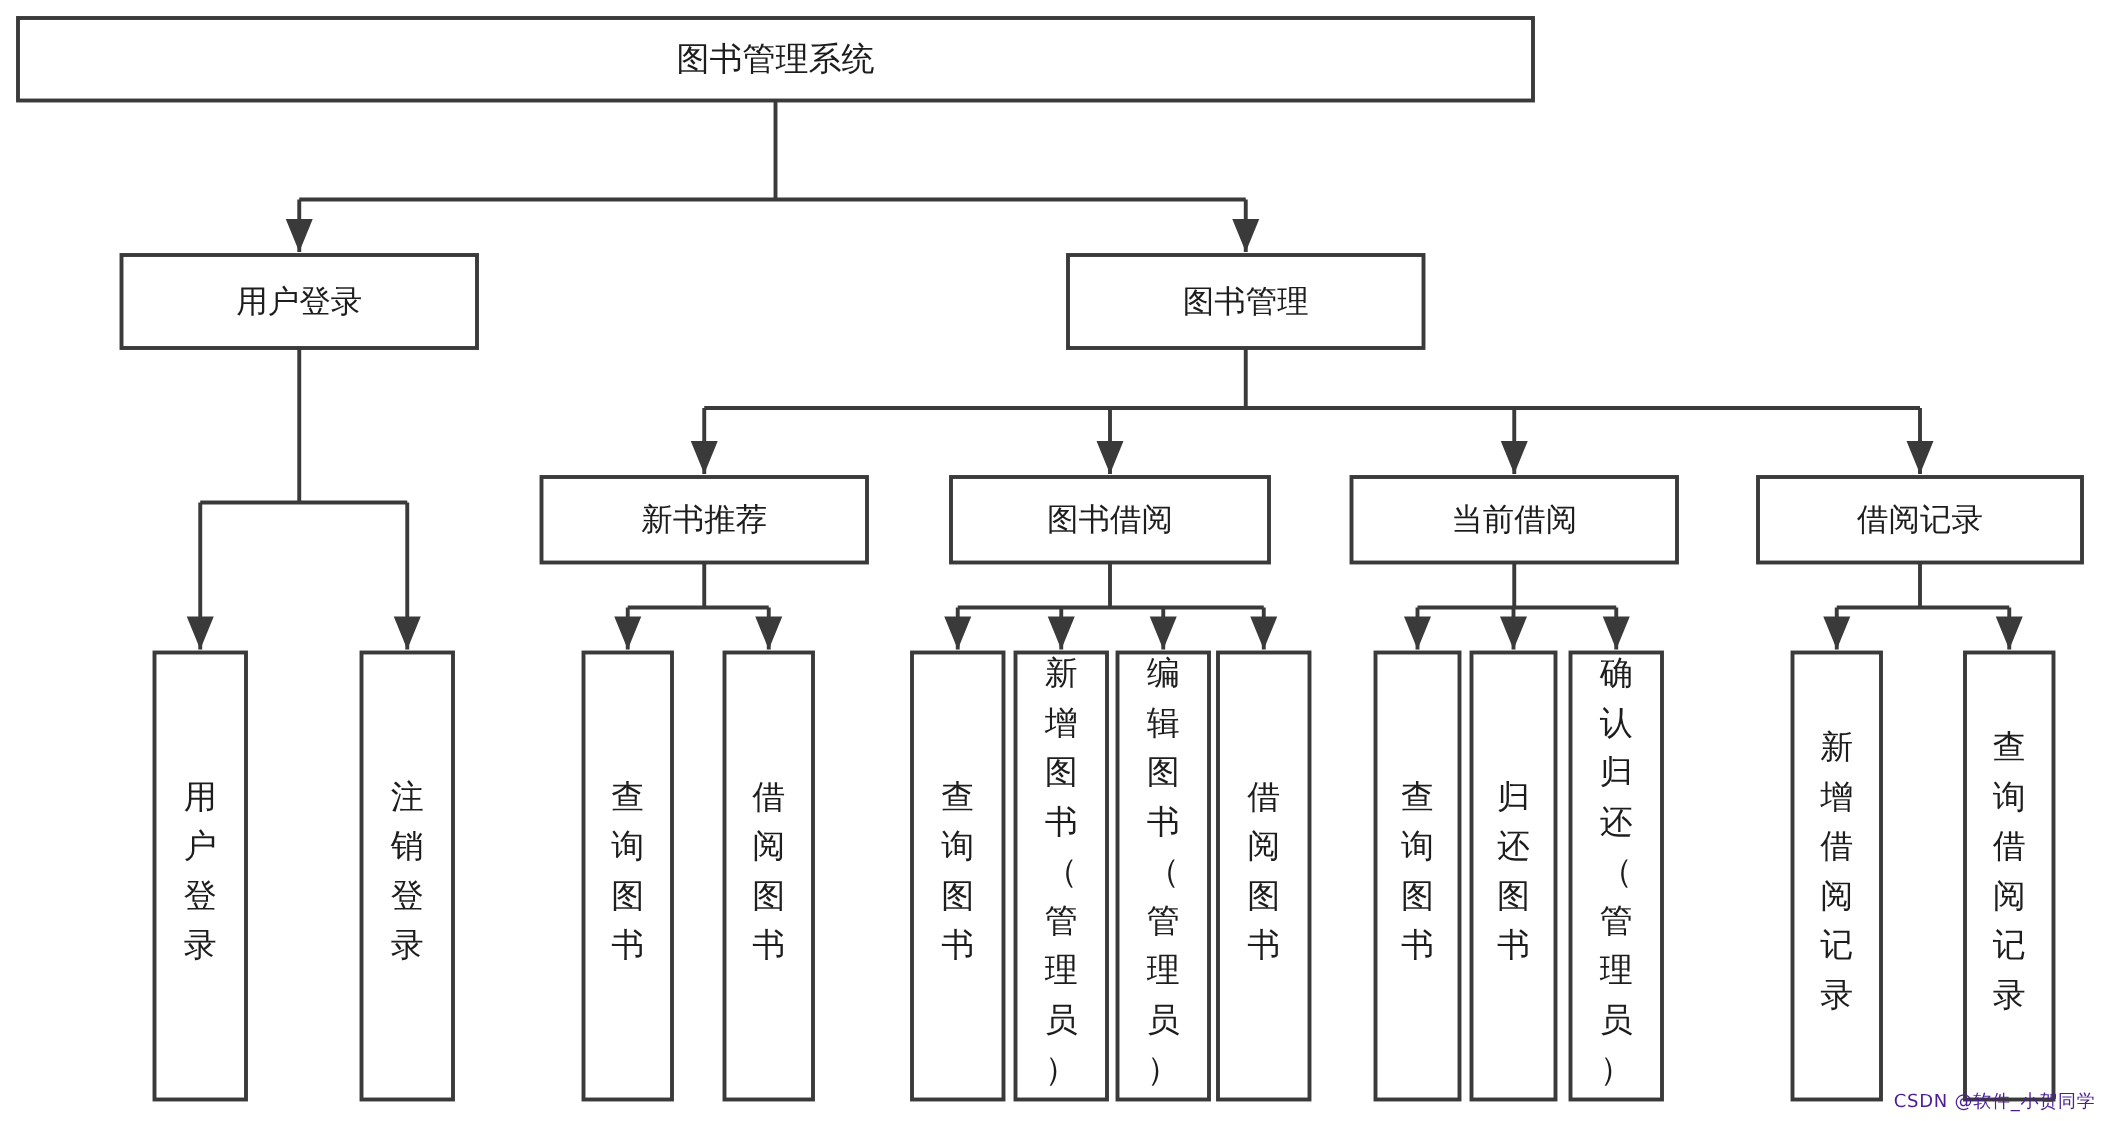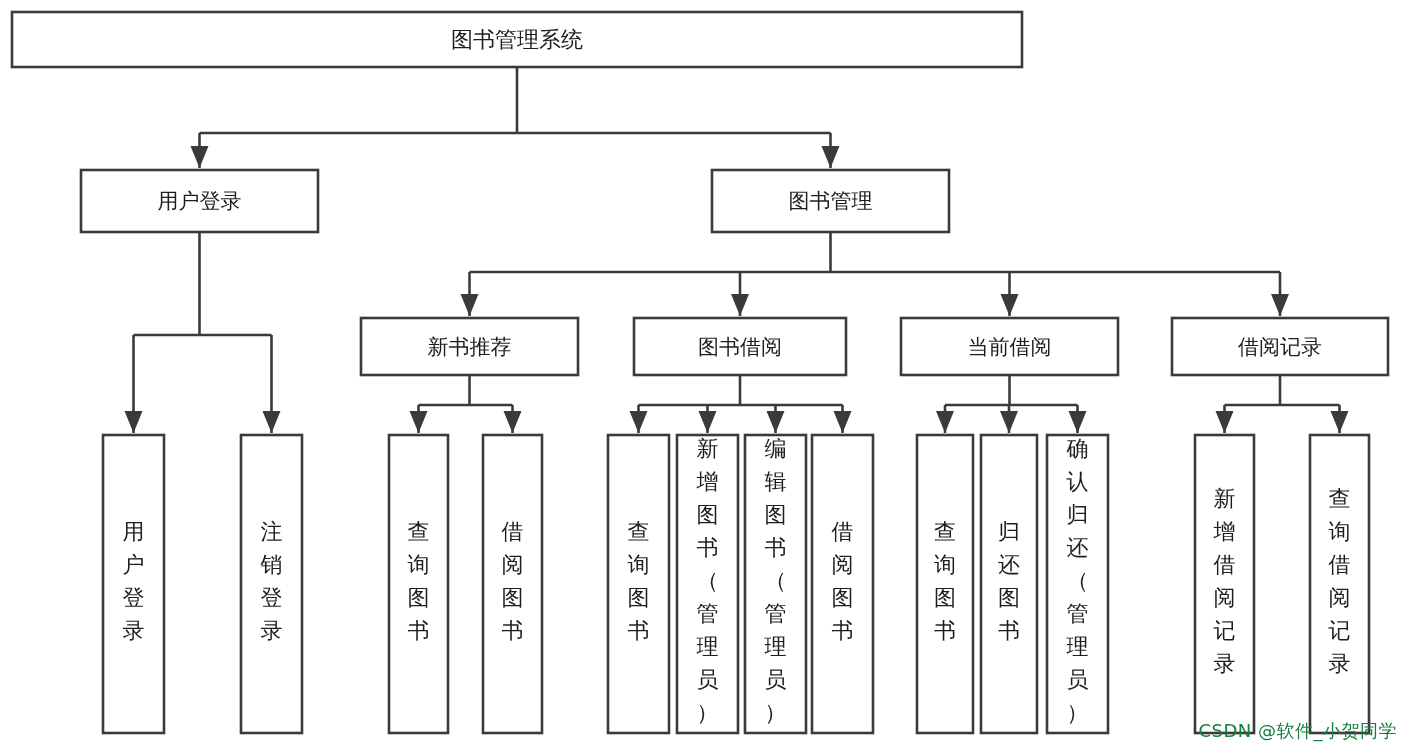--- a/index.html
+++ b/index.html
@@ -56,22 +56,22 @@
   .leaf-label {
     fill: #1d1d1d;
     font-family: "DejaVu Sans", "Liberation Sans", sans-serif;
     font-size: 22px;
     text-anchor: middle;
   }
   .watermark-text {
     position: absolute;
     right: 8px;
     bottom: 4px;
-    color: #15803d;
-    font-size: 18px;
+    color: #4c1d95;
+    font-size: 12px;
     font-family: "DejaVu Sans", "Liberation Sans", sans-serif;
     white-space: nowrap;
     letter-spacing: 0.5px;
     user-select: none;
   }
 </style>
 </head>
 <body>
 
 <div id="diagram-root">

